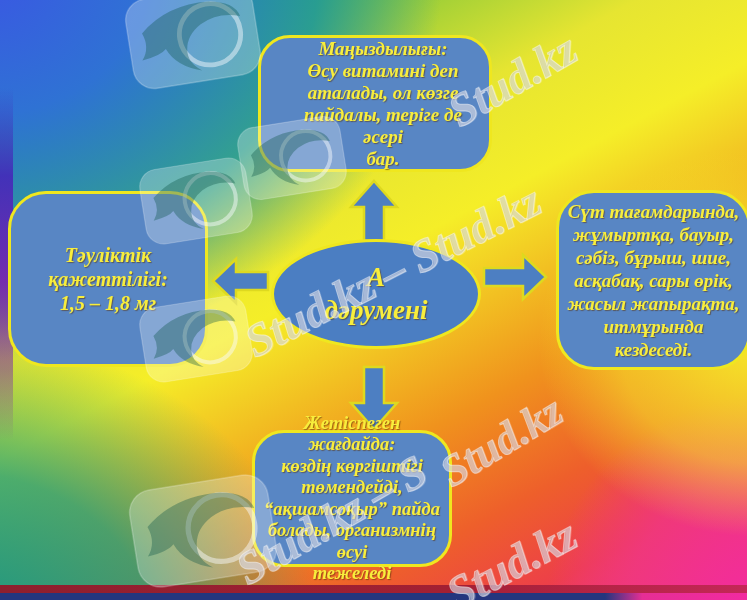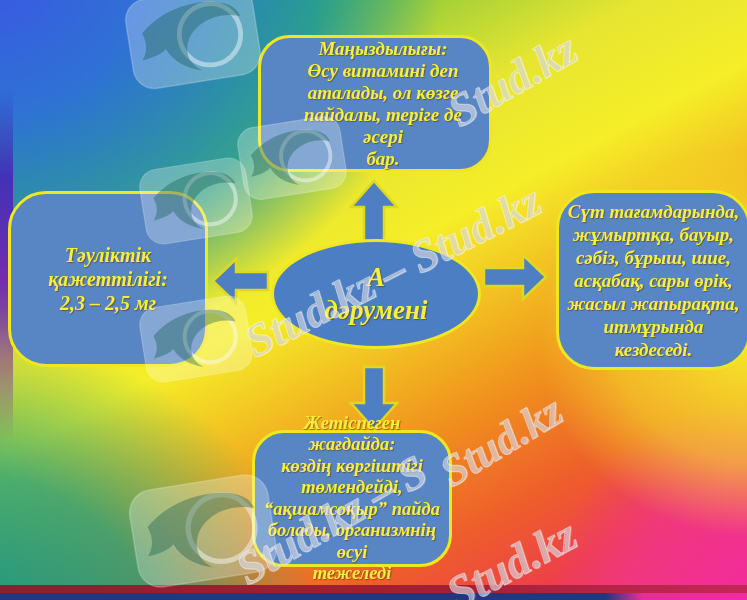--- a/index.html
+++ b/index.html
@@ -84,21 +84,21 @@
     <div class="node-text">Маңыздылығы:
 Өсу витамині деп
 аталады, ол көзге
 пайдалы, теріге де әсері
 бар.</div>
   </div>
 
   <div class="node node-left">
     <div class="node-text">Тәуліктік
 қажеттілігі:
-2,3 – 2,5 мг</div>
+1,5 – 1,8 мг</div>
   </div>
 
   <div class="node node-right">
     <div class="node-text">Сүт тағамдарында,
 жұмыртқа, бауыр,
 сәбіз, бұрыш, шие,
 асқабақ, сары өрік,
 жасыл жапырақта,
 итмұрында
 кездеседі.</div>

